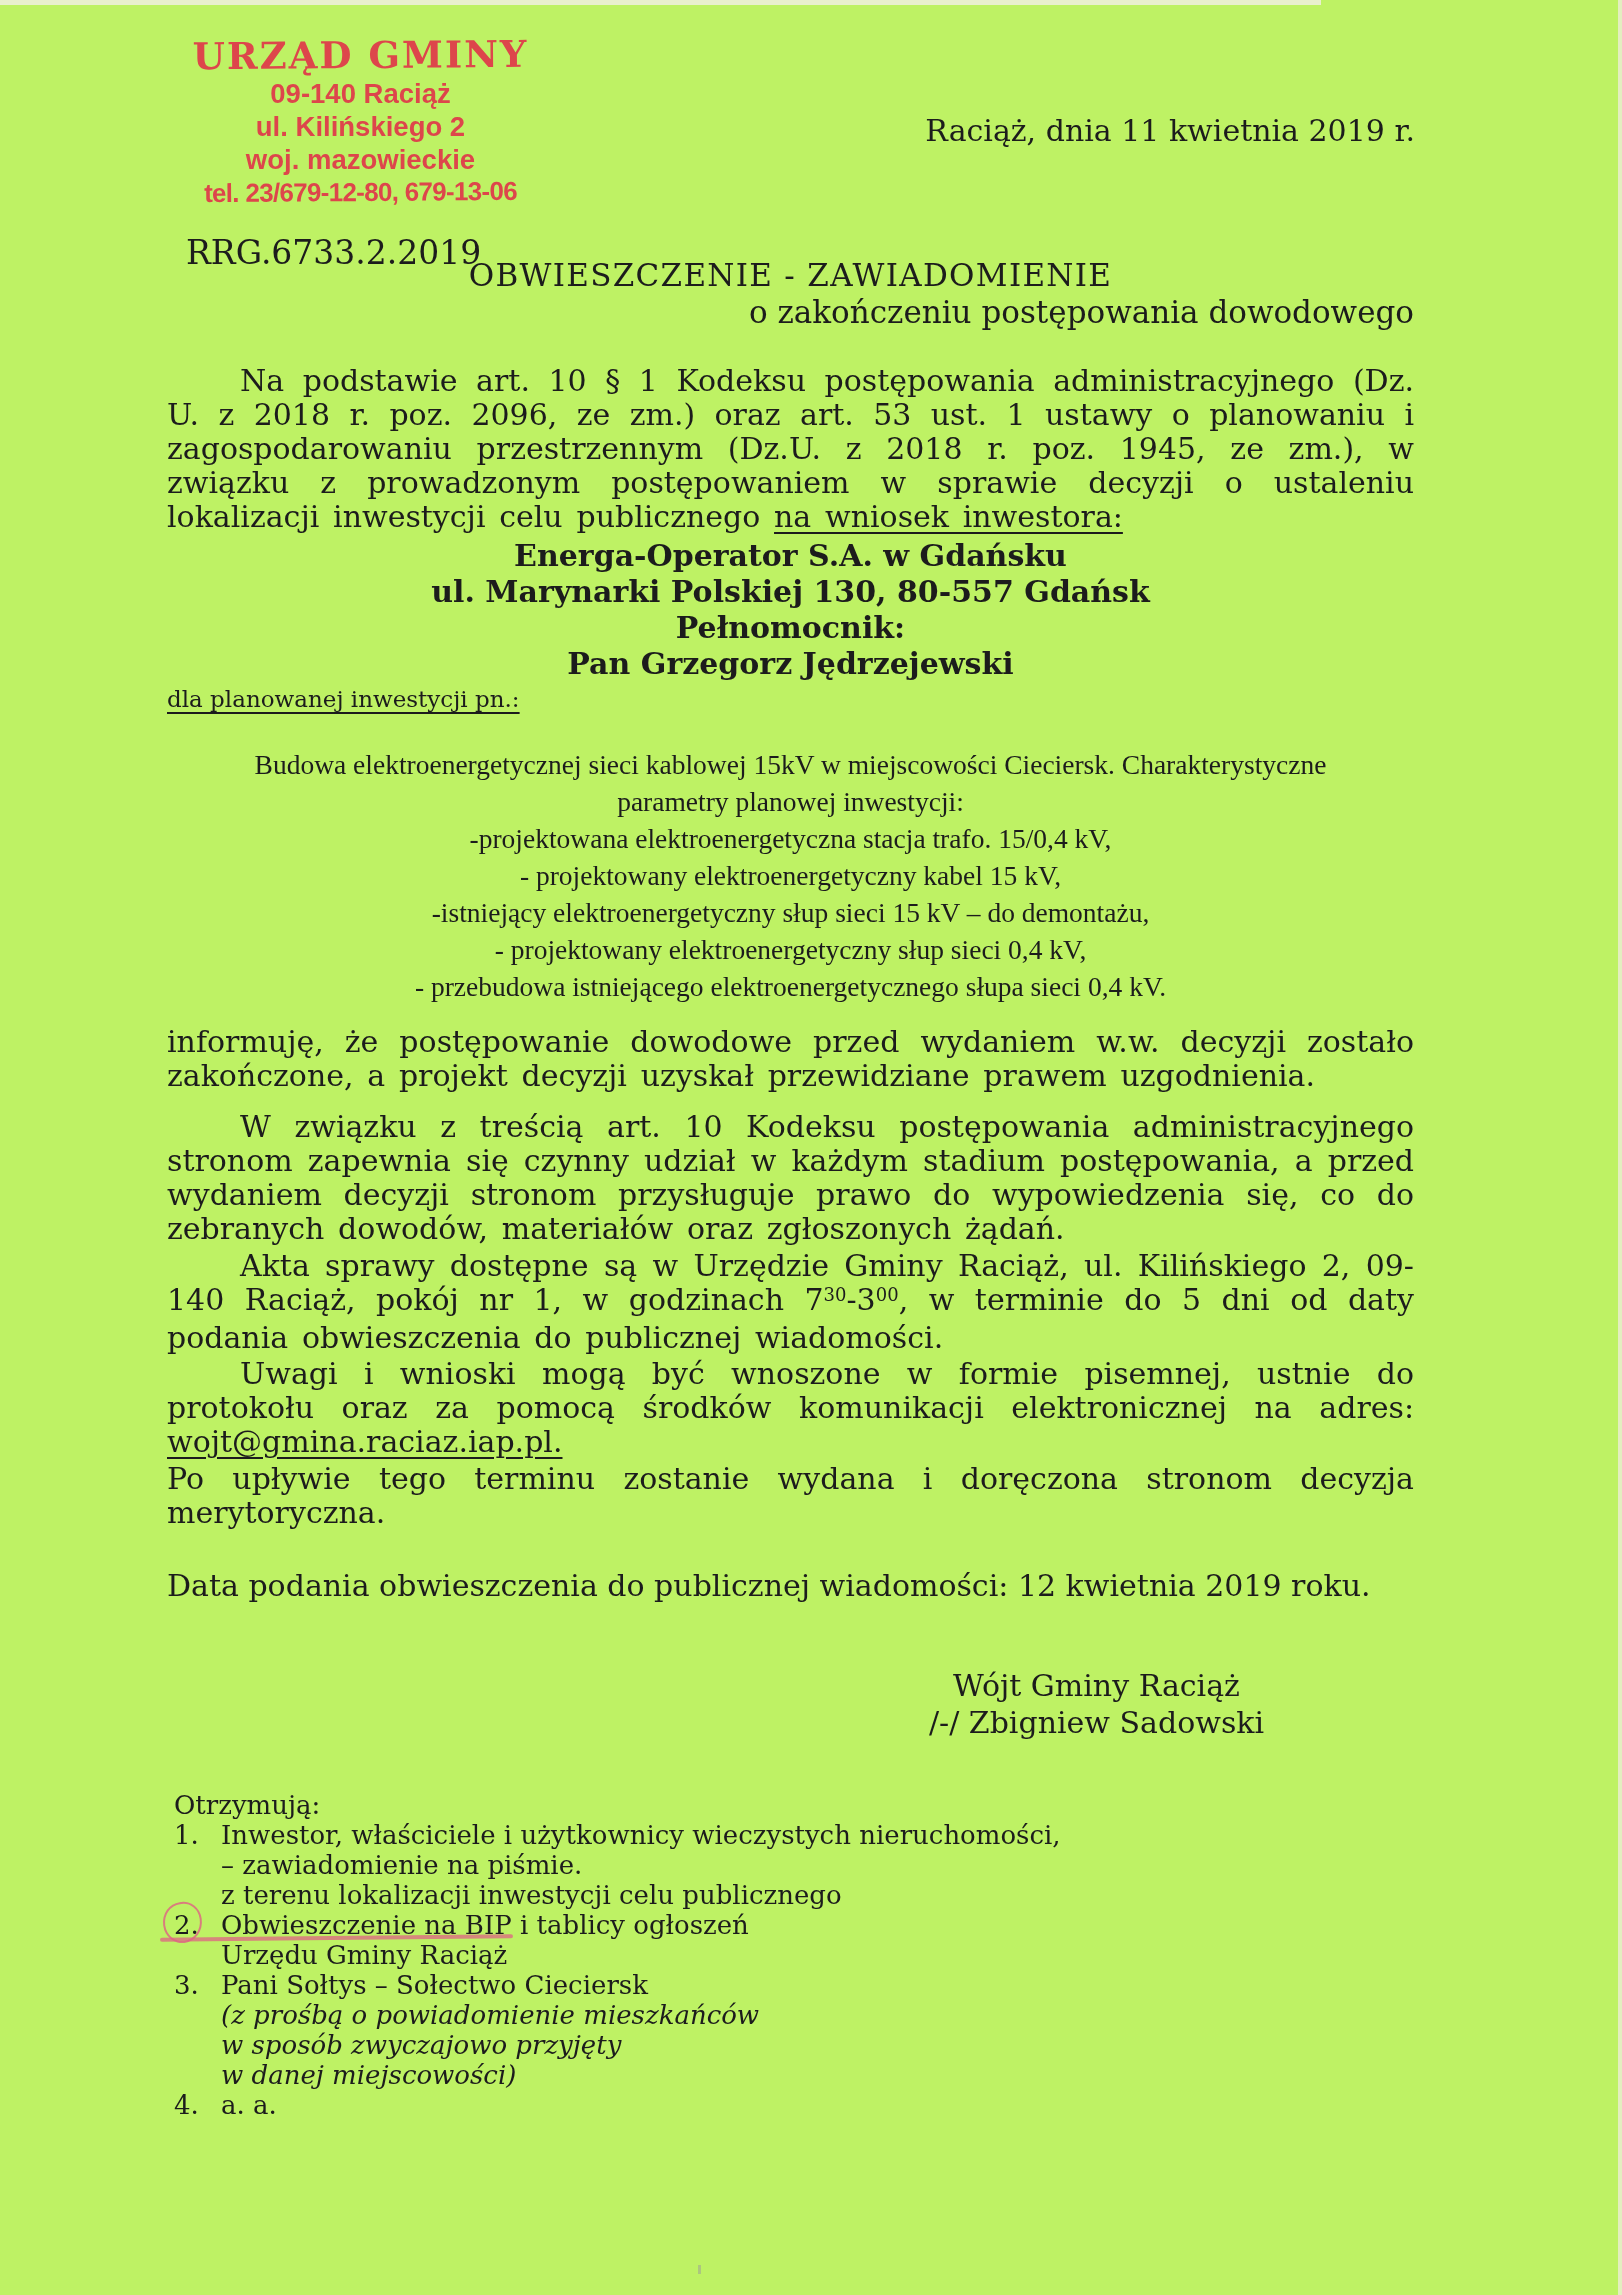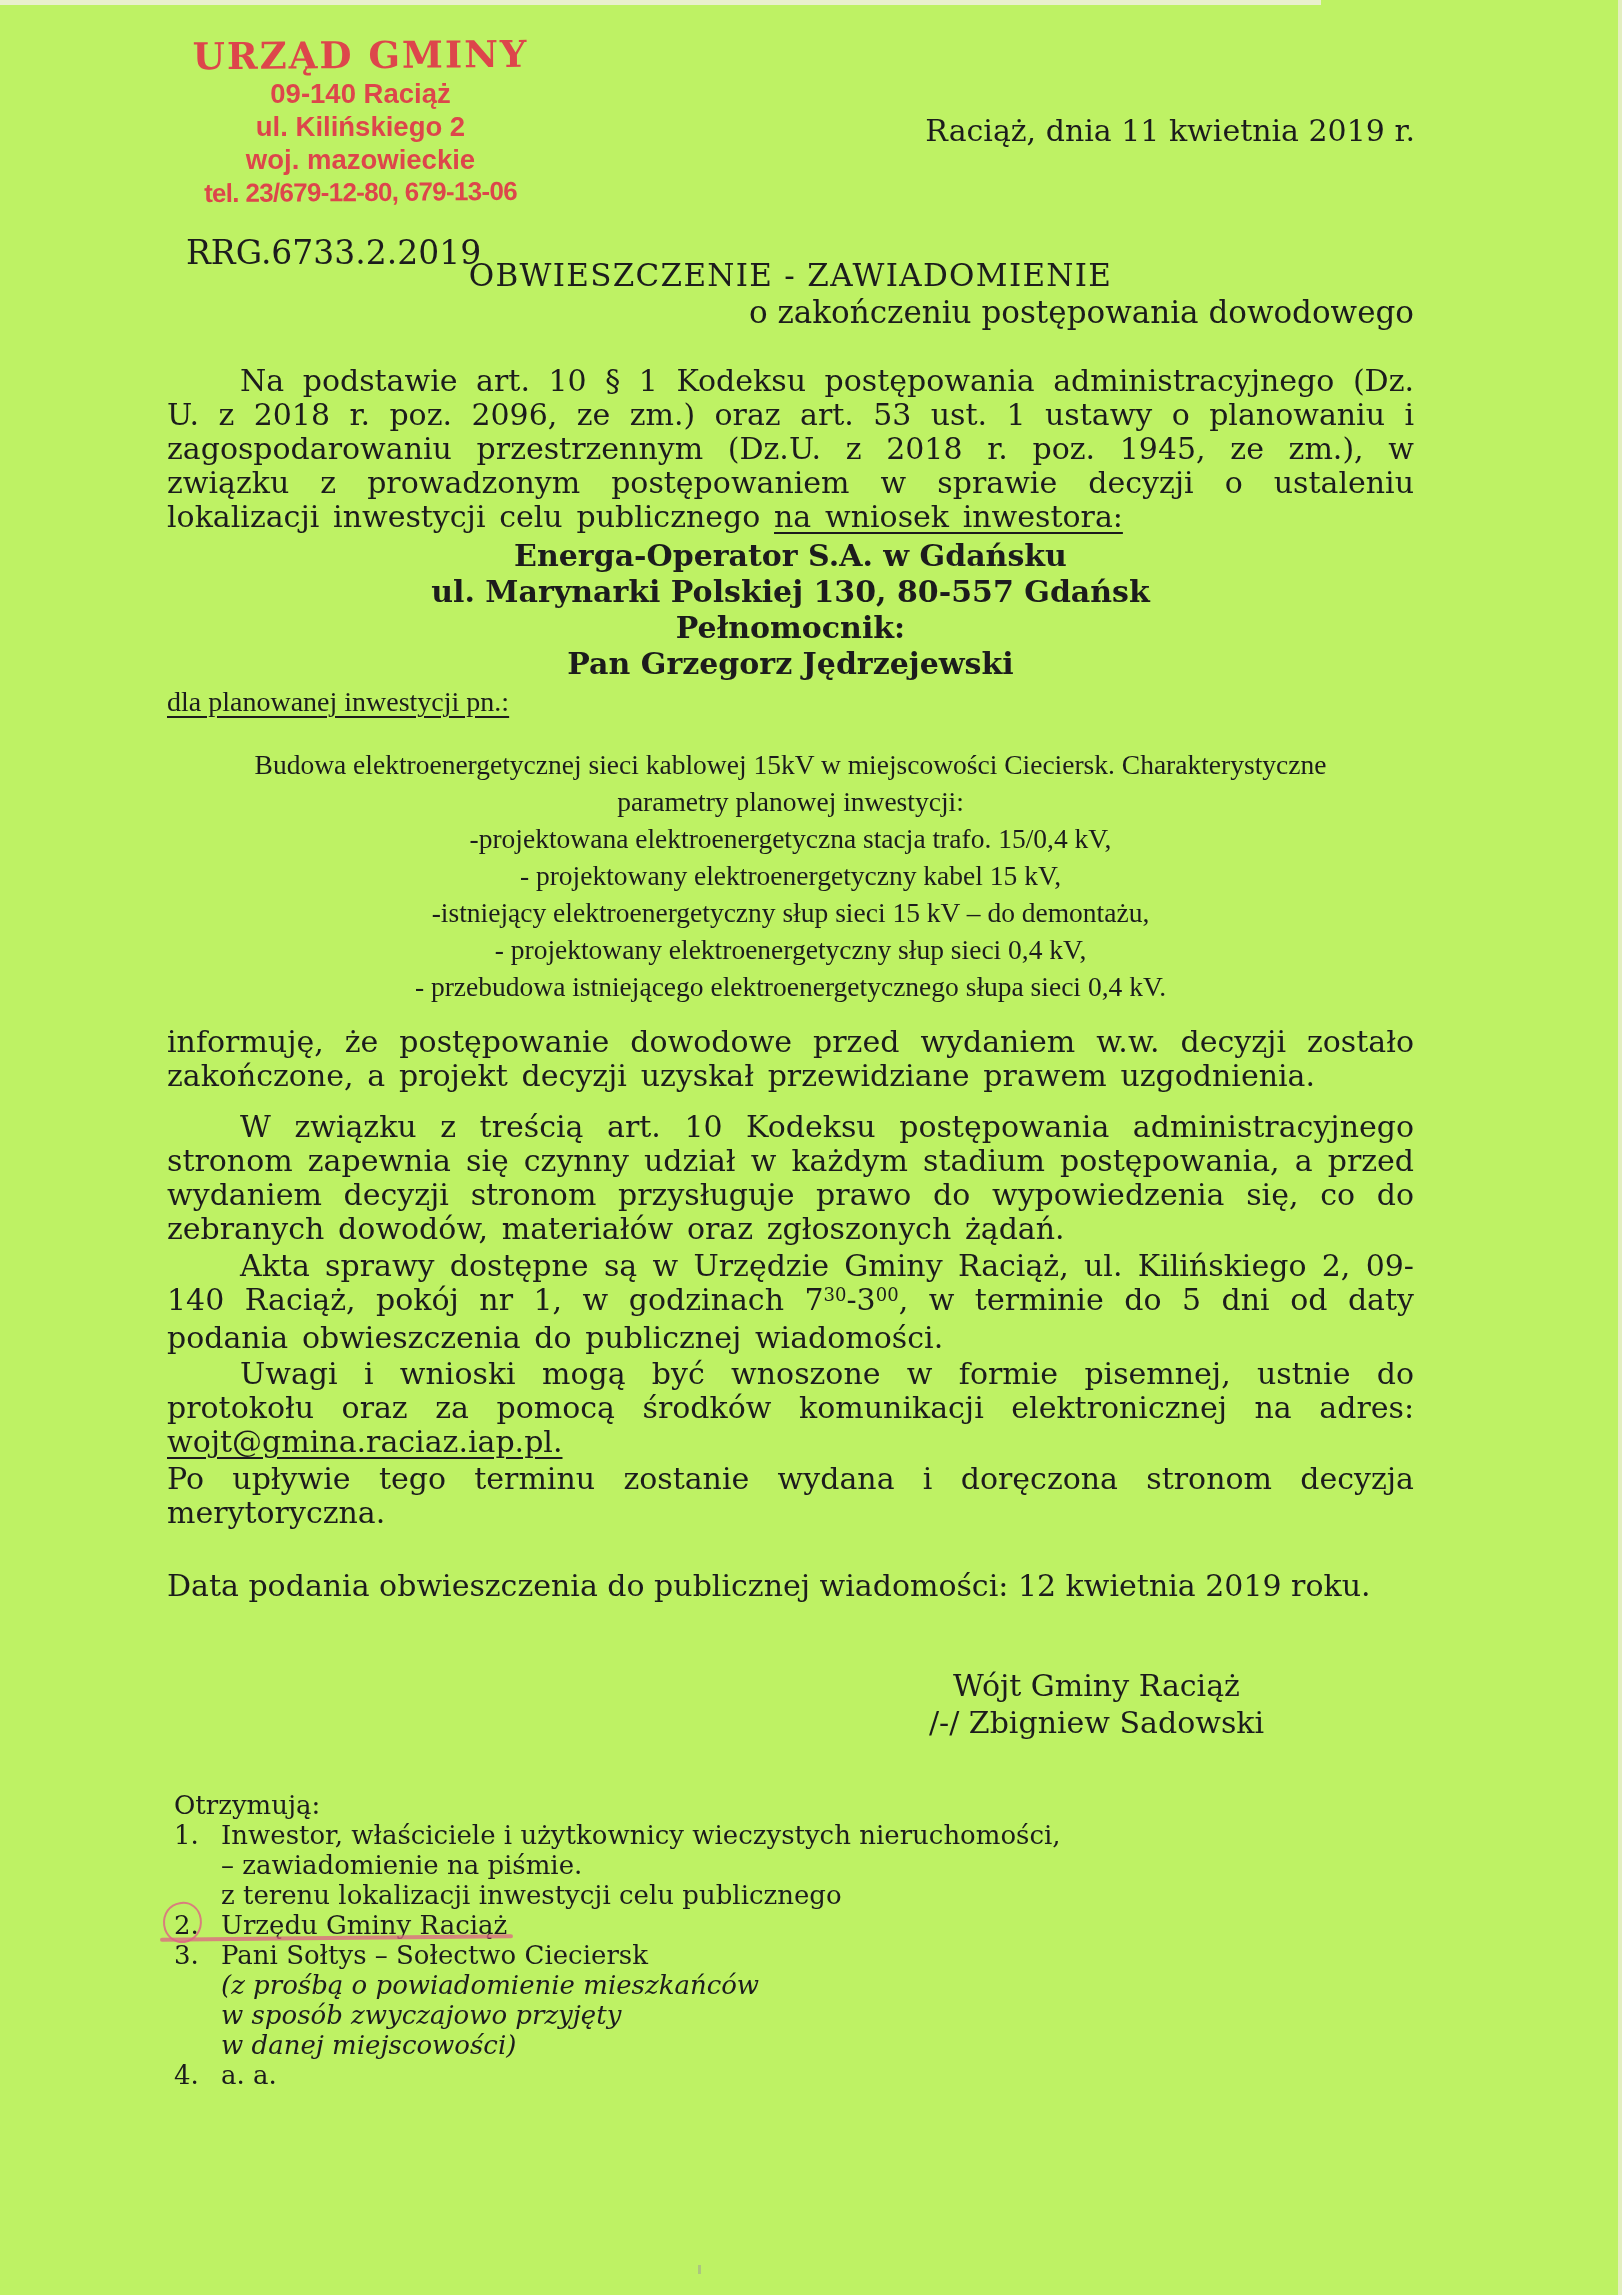--- a/index.html
+++ b/index.html
@@ -29,21 +29,21 @@
   .title{position:absolute;top:257px;left:167px;width:1247px;text-align:center;line-height:37px;}
   .title-main{font-size:31px;letter-spacing:1.3px;}
   .title-sub{font-size:31px;text-align:right;}
 
   .para{position:absolute;left:167px;width:1247px;font-size:30px;line-height:34px;text-align:justify;word-spacing:.14em;}
   .para-legal{top:364px;text-indent:73px;}
 
   .u{text-decoration:underline;text-decoration-thickness:2px;text-underline-offset:5.2px;}
 
   .investor{position:absolute;top:538px;left:167px;width:1247px;text-align:center;font-weight:700;font-size:30px;line-height:36px;}
-  .inv-label{position:absolute;top:686px;left:167px;font-size:28px;font-family:Liberation Serif, serif;}
+  .inv-label{position:absolute;top:686px;left:167px;font-size:23px;}
 
   .inv-block{position:absolute;top:746px;left:167px;width:1247px;text-align:center;font-family:"Liberation Serif",serif;font-size:27.5px;line-height:37px;}
   .inv-block div{white-space:nowrap;}
 
   .bodyflow{position:absolute;top:1025px;left:167px;width:1247px;font-size:30px;line-height:34px;text-align:justify;word-spacing:.14em;}
   .bodyflow p{margin:0;}
   .p-flush{text-indent:0;}
   .p-ind{text-indent:73px;}
   .m-lg{margin-bottom:17px !important;}
   .m-sm{margin-bottom:2.6px !important;}
@@ -144,20 +144,21 @@
         <span class="rec-line">– zawiadomienie na piśmie.</span>
         <span class="rec-line">z terenu lokalizacji inwestycji celu publicznego</span>
       </span>
     </div>
 
     <div class="rec-item">
       <span class="ann-circle"></span>
       <span class="ann-underline"></span>
       <span class="rec-num">2.</span>
       <span class="rec-lines">
+        <span class="rec-line">Obwieszczenie na BIP i tablicy ogłoszeń</span>
         <span class="rec-line">Urzędu Gminy Raciąż</span>
       </span>
     </div>
 
     <div class="rec-item">
       <span class="rec-num">3.</span>
       <span class="rec-lines">
         <span class="rec-line">Pani Sołtys – Sołectwo Cieciersk</span>
         <span class="rec-line-italic">(z prośbą o powiadomienie mieszkańców</span>
         <span class="rec-line-italic">w sposób zwyczajowo przyjęty</span>

